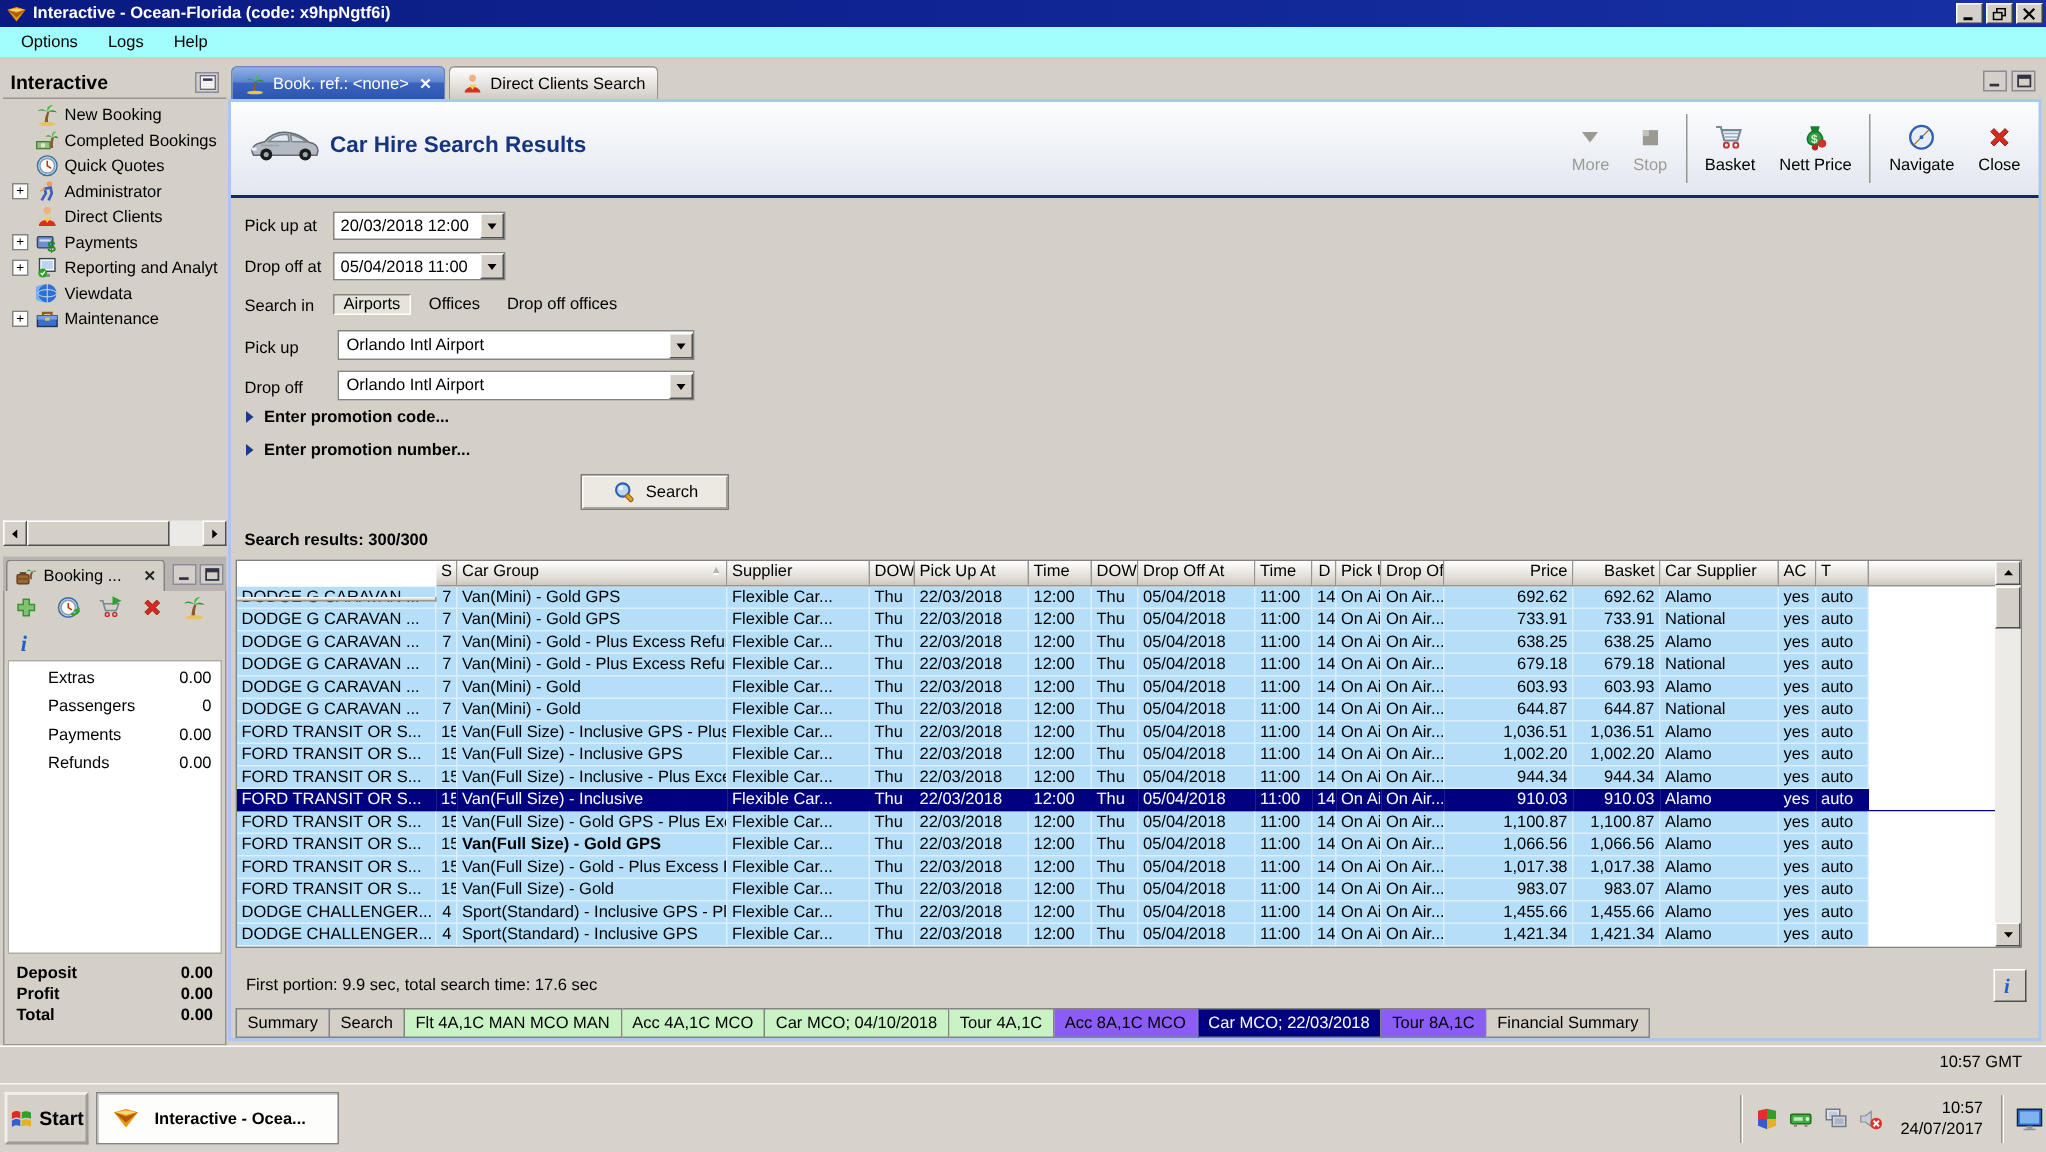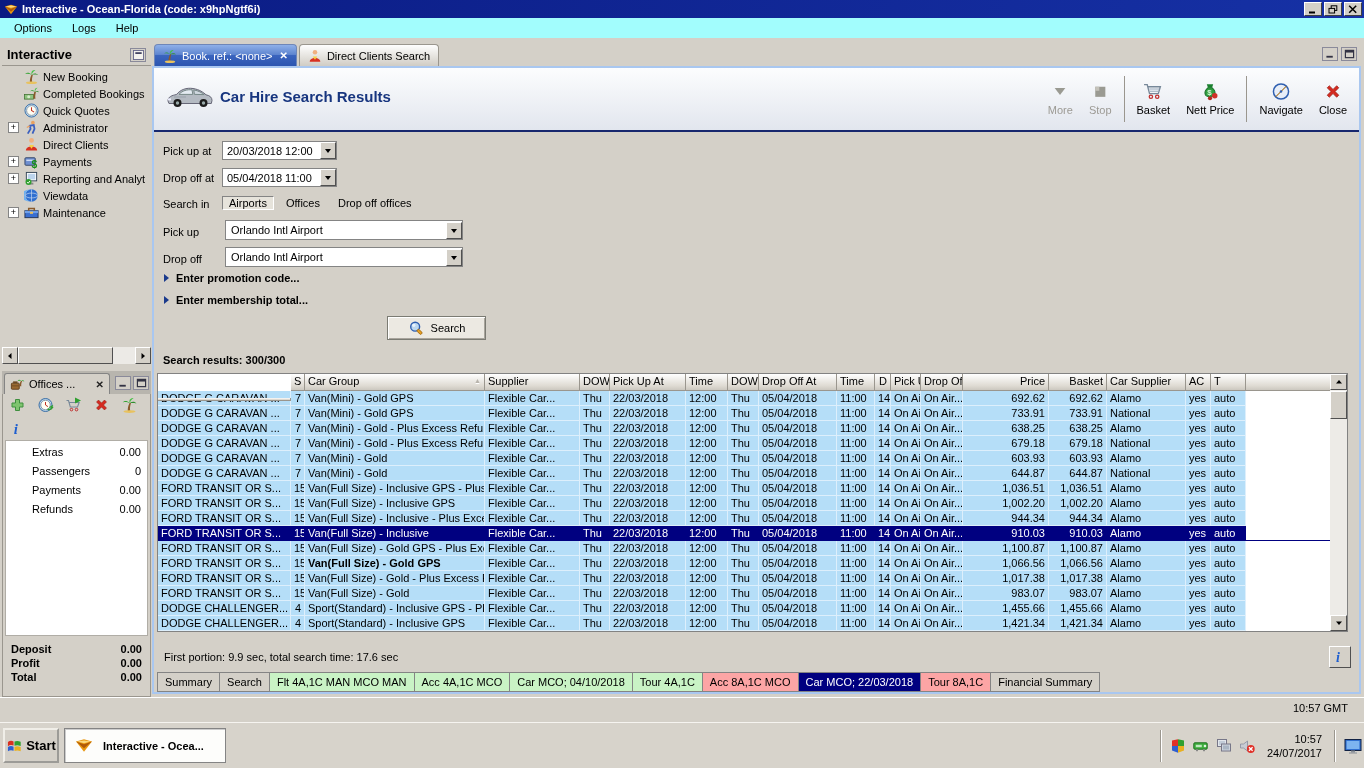--- a/index.html
+++ b/index.html
@@ -106,21 +106,21 @@
 #vsbtm{position:absolute;bottom:0}
 #vthumb{position:absolute;top:17px;left:0;width:17px;height:28px;background:#d4d0c8;border:1px solid;border-color:#fff #505050 #505050 #fff}
 
 
 #statusline{position:absolute;left:0;top:576px;width:1205px;height:26px;display:flex;align-items:center;padding-left:10px}
 #infobtn{position:absolute;right:8px;top:578px;width:22px;height:22px;background:#d4d0c8;border:1px solid;border-color:#fff #505050 #505050 #fff;display:flex;align-items:center;justify-content:center}
 #infobtn .ic{width:12px;height:16px}
 #bottomtabs{position:absolute;left:3px;top:604px;height:20px;display:flex}
 .btab{border:1px solid #848484;border-left:none;padding:0 7px;display:flex;align-items:center;white-space:nowrap}
 .btab:first-child{border-left:1px solid #848484}
-.bt-gray{background:#d4d0c8}.bt-green{background:#c9f3c5}.bt-lav{background:#fca5a5}
+.bt-gray{background:#d4d0c8}.bt-green{background:#c9f3c5}.bt-lav{background:#8b5cf6}
 .bt-navy{background:#000080;color:#fff}
 
 
 #appstatus{position:absolute;left:0;top:697px;width:1364px;height:21px;border-top:1px solid #fff;background:#d4d0c8}
 #sbgroup{position:absolute;left:620px;top:4px;display:flex;gap:26px}
 #sbgmt{position:absolute;right:16px;top:4px}
 
 
 #taskbar{position:absolute;left:0;top:722px;width:1364px;height:46px;background:#d7d3cb;border-top:1px solid #f6f4f0}
 #startbtn{position:absolute;left:3px;top:5px;width:56px;height:35px;background:#d4d0c8;border:2px outset #f0eee8;display:flex;align-items:center;justify-content:center;gap:3px;font-weight:bold;font-size:13px}
@@ -311,21 +311,21 @@
       <div id="bptab">
         <span class="ic">
             <svg viewBox="0 0 16 16">
               <rect x="1" y="7" width="9" height="7" rx="1" fill="#9a6a32" stroke="#5a3a1a"></rect>
               <rect x="3" y="5" width="5" height="2.2" fill="#6a4a22"></rect>
               <rect x="1" y="9.4" width="9" height="1.4" fill="#7a5226"></rect>
               <path d="M12 4.5 C10.4 6.5 10.4 8.5 10.8 10.5 L12.4 10.5 C12 8.5 12.4 6.5 13.4 4.5 Z" fill="#8a5a2a"></path>
               <path d="M12.4 4.5 C10.4 2.6 8.8 3 8.2 4.5 C10.2 4 11.2 4.3 12.4 4.5 C13.4 3.4 15 3.4 15.8 5 C14.2 4.4 13.4 4.7 12.4 4.5 Z" fill="#2fa32f"></path>
             </svg>
           </span>
-        <span>Offices ...</span>
+        <span>Booking ...</span>
         <span class="bpx">✕</span>
       </div>
       <span id="bpwin">
         <span class="pbtn">
             <svg viewBox="0 0 12 11">
               <rect x="1.5" y="7.5" width="7" height="2" fill="#333344"></rect>
             </svg>
           </span>
         <span class="pbtn">
             <svg viewBox="0 0 12 11">
@@ -569,21 +569,21 @@
           <span class="darr"></span>
         </span>
     </div>
 
     <div class="expander" style="left:10px;top:204px">
       <span class="parrow"></span>
       <span>Enter promotion code...</span>
     </div>
     <div class="expander" style="left:10px;top:226px">
       <span class="parrow"></span>
-      <span>Enter membership total...</span>
+      <span>Enter promotion number...</span>
     </div>
 
     <div id="searchbtn">
       <span class="ic">
           <svg viewBox="0 0 18 18">
             <circle cx="7.5" cy="7.5" r="5" fill="#bcd8f0" stroke="#2f5fb0" stroke-width="1.6"></circle>
             <circle cx="6" cy="6" r="1.8" fill="#eef6ff" opacity=".9"></circle>
             <rect x="11.2" y="10" width="6.4" height="3" rx="1.3" transform="rotate(45 11.2 10)" fill="#e8a020" stroke="#a06810"></rect>
           </svg>
         </span>

